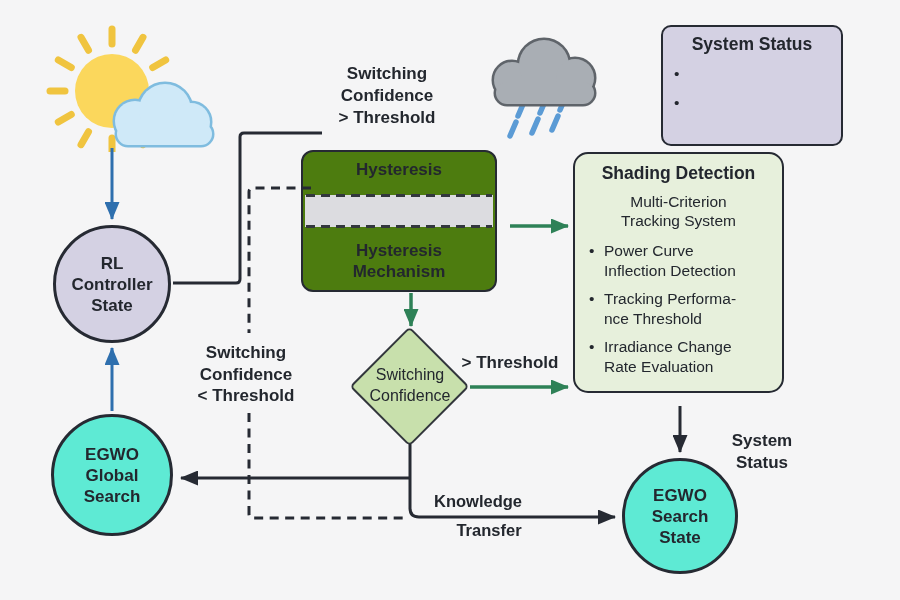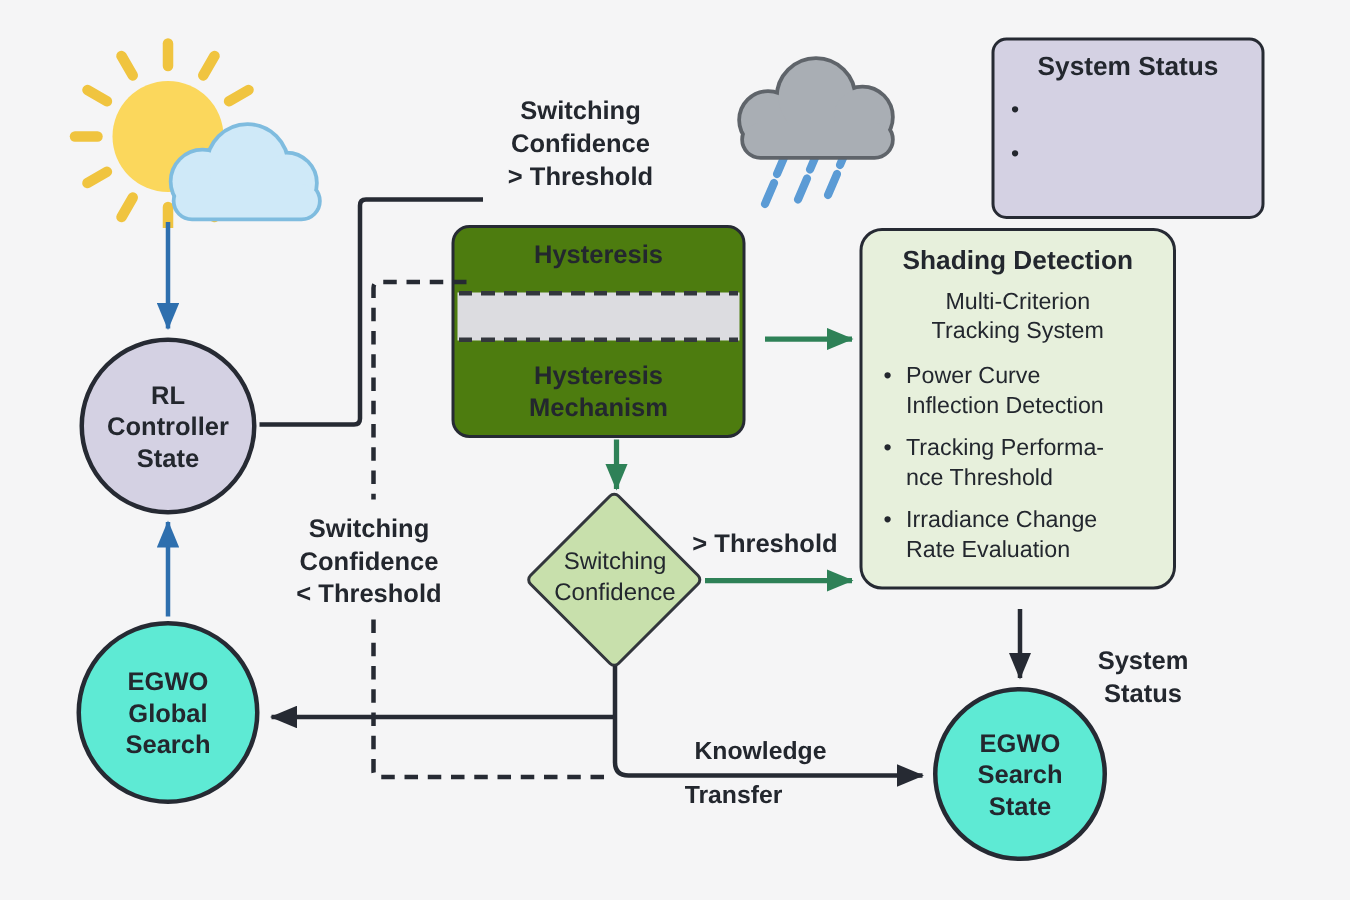--- a/index.html
+++ b/index.html
@@ -67,21 +67,21 @@
   }
 
   
   .edge-label {
     position:absolute; z-index:2; text-align:center;
     font-weight:bold; font-size:17px; line-height:22px; white-space:pre-line;
   }
   .lbl-above   { left:302px; top:63px;  width:170px; }
   .lbl-below   { left:161px; top:342px; width:170px; line-height:21.5px; }
   .lbl-thresh  { left:450px; top:352px; width:120px; }
-  .lbl-knl     { left:455px; top:490px; width:104px; font-size:16.5px; }
+  .lbl-knl     { left:426px; top:490px; width:104px; font-size:16.5px; }
   .lbl-trf     { left:437px; top:519px; width:104px; font-size:16.5px; }
   .lbl-status  { left:722px; top:430px; width:80px;  }
 
   .overlay { position:absolute; z-index:3; left:0; top:0; pointer-events:none; }
 </style>
 </head>
 <body>
 
 <div class="canvas">
 

